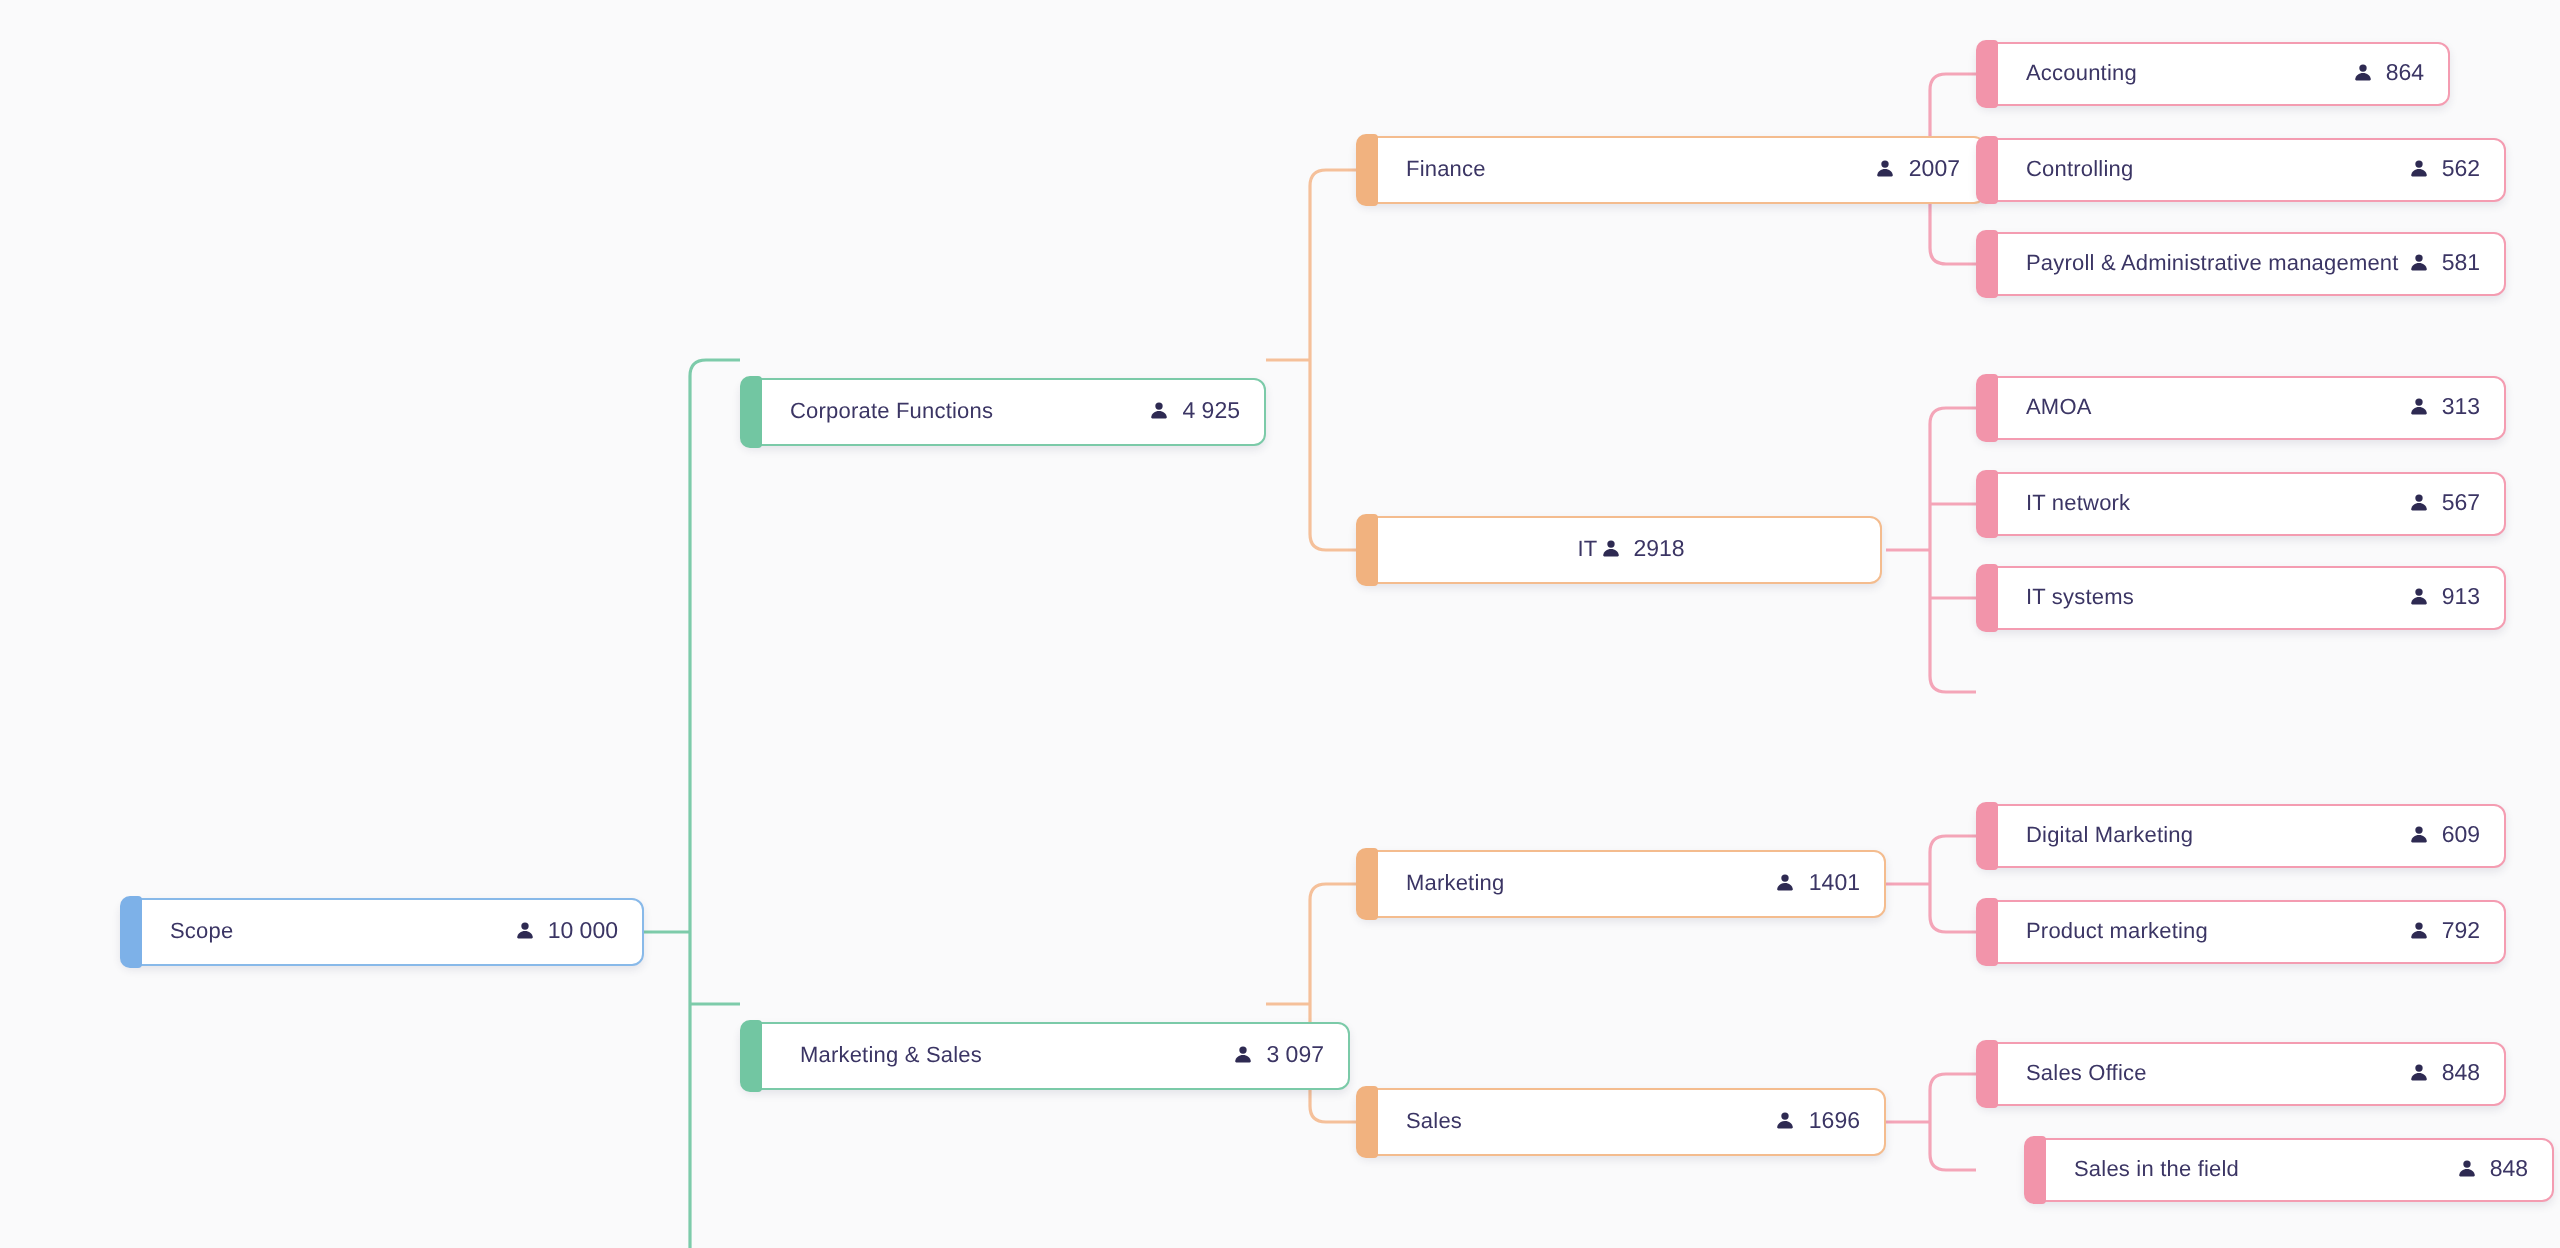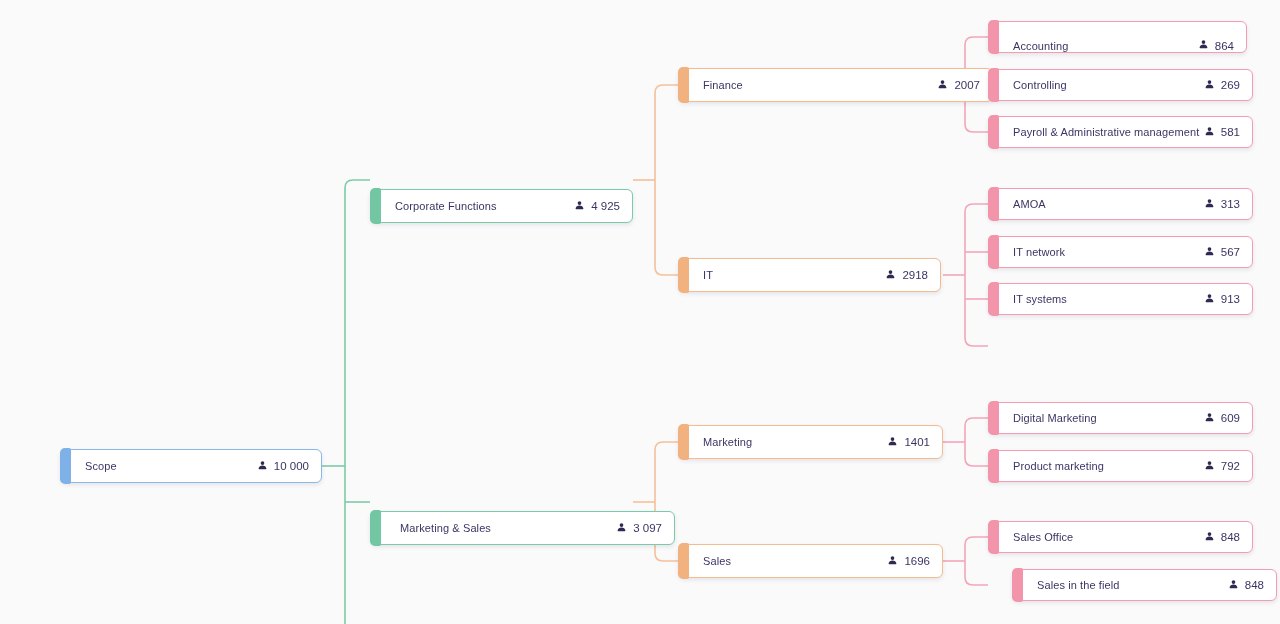--- a/index.html
+++ b/index.html
@@ -107,21 +107,21 @@
     <span class="label">Finance</span>
     <span class="value">
         <svg class="person" viewBox="0 0 24 24">
           <circle cx="12" cy="5.6" r="3.4"></circle>
           <path d="M12 10.2c-3.8 0-6.6 2.3-7.2 5.5-.1.7.4 1.3 1.1 1.3h12.2c.7 0 1.2-.6 1.1-1.3-.6-3.2-3.4-5.5-7.2-5.5z"></path>
         </svg>
         <span>2007</span>
       </span>
   </div>
 
-  <div class="node lvl-orange" style="left:678px;top:258px;width:263px;">
+  <div class="node lvl-orange" style="left:678px;top:258px;width:263px;justify-content:center;">
     <span class="tab"></span>
     <span class="label">IT</span>
     <span class="value">
         <svg class="person" viewBox="0 0 24 24">
           <circle cx="12" cy="5.6" r="3.4"></circle>
           <path d="M12 10.2c-3.8 0-6.6 2.3-7.2 5.5-.1.7.4 1.3 1.1 1.3h12.2c.7 0 1.2-.6 1.1-1.3-.6-3.2-3.4-5.5-7.2-5.5z"></path>
         </svg>
         <span>2918</span>
       </span>
   </div>
@@ -143,41 +143,41 @@
     <span class="label">Sales</span>
     <span class="value">
         <svg class="person" viewBox="0 0 24 24">
           <circle cx="12" cy="5.6" r="3.4"></circle>
           <path d="M12 10.2c-3.8 0-6.6 2.3-7.2 5.5-.1.7.4 1.3 1.1 1.3h12.2c.7 0 1.2-.6 1.1-1.3-.6-3.2-3.4-5.5-7.2-5.5z"></path>
         </svg>
         <span>1696</span>
       </span>
   </div>
 
-  <div class="node lvl-pink" style="left:988px;top:21px;width:259px;align-items:flex-end;">
+  <div class="node lvl-pink" style="left:988px;top:21px;width:237px;">
     <span class="tab"></span>
     <span class="label">Accounting</span>
     <span class="value">
         <svg class="person" viewBox="0 0 24 24">
           <circle cx="12" cy="5.6" r="3.4"></circle>
           <path d="M12 10.2c-3.8 0-6.6 2.3-7.2 5.5-.1.7.4 1.3 1.1 1.3h12.2c.7 0 1.2-.6 1.1-1.3-.6-3.2-3.4-5.5-7.2-5.5z"></path>
         </svg>
         <span>864</span>
       </span>
   </div>
 
   <div class="node lvl-pink" style="left:988px;top:69px;width:265px;">
     <span class="tab"></span>
     <span class="label">Controlling</span>
     <span class="value">
         <svg class="person" viewBox="0 0 24 24">
           <circle cx="12" cy="5.6" r="3.4"></circle>
           <path d="M12 10.2c-3.8 0-6.6 2.3-7.2 5.5-.1.7.4 1.3 1.1 1.3h12.2c.7 0 1.2-.6 1.1-1.3-.6-3.2-3.4-5.5-7.2-5.5z"></path>
         </svg>
-        <span>269</span>
+        <span>562</span>
       </span>
   </div>
 
   <div class="node lvl-pink" style="left:988px;top:116px;width:265px;">
     <span class="tab"></span>
     <span class="label">Payroll &amp; Administrative management</span>
     <span class="value">
         <svg class="person" viewBox="0 0 24 24">
           <circle cx="12" cy="5.6" r="3.4"></circle>
           <path d="M12 10.2c-3.8 0-6.6 2.3-7.2 5.5-.1.7.4 1.3 1.1 1.3h12.2c.7 0 1.2-.6 1.1-1.3-.6-3.2-3.4-5.5-7.2-5.5z"></path>

